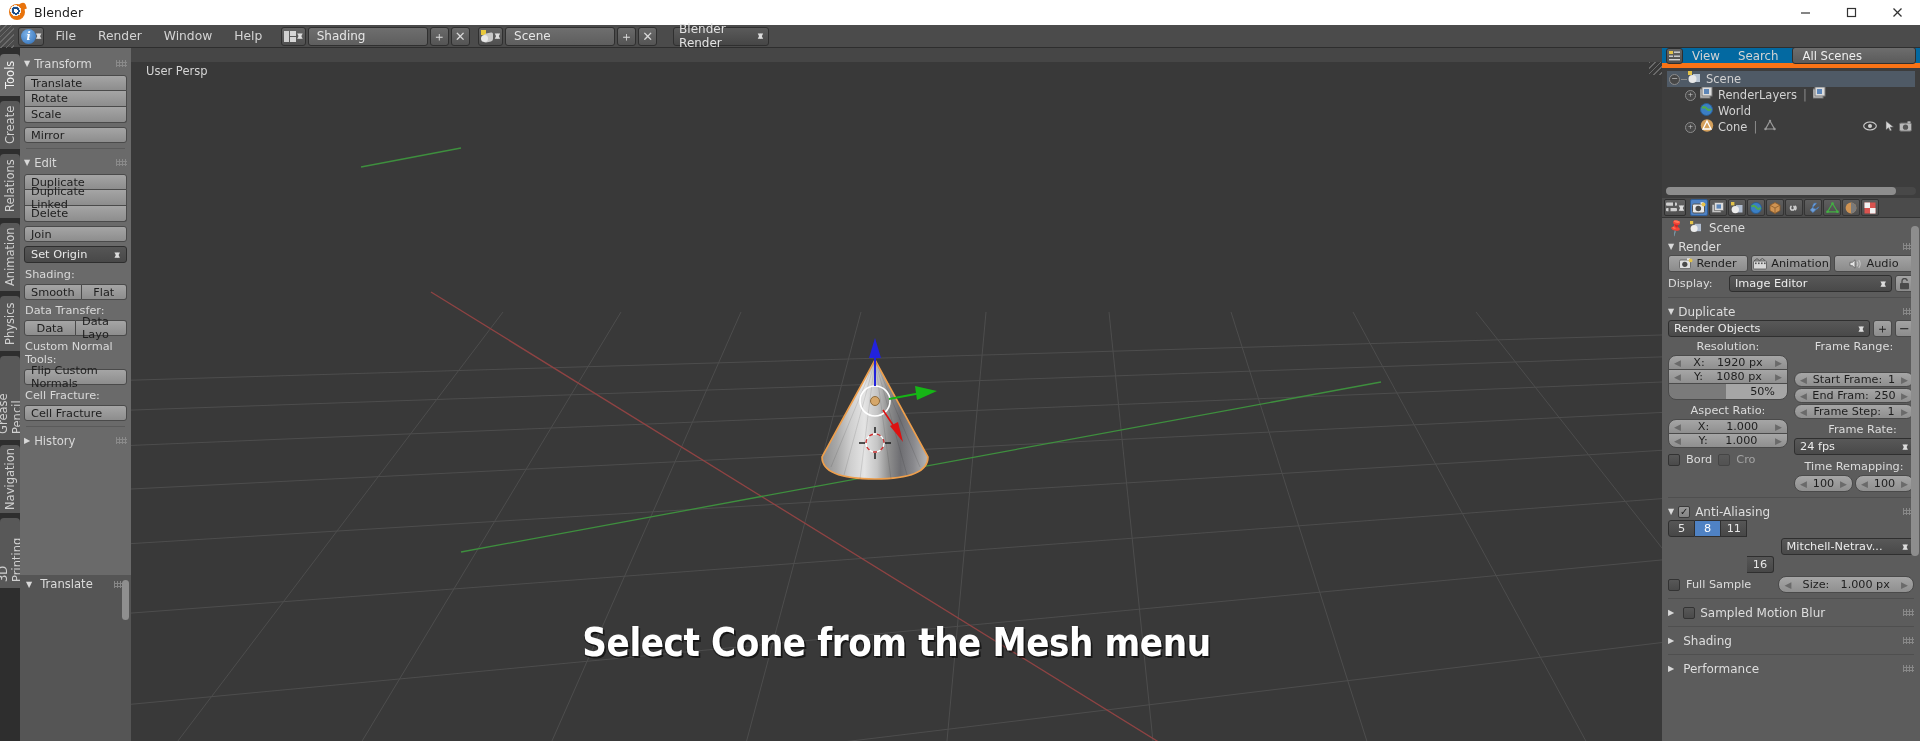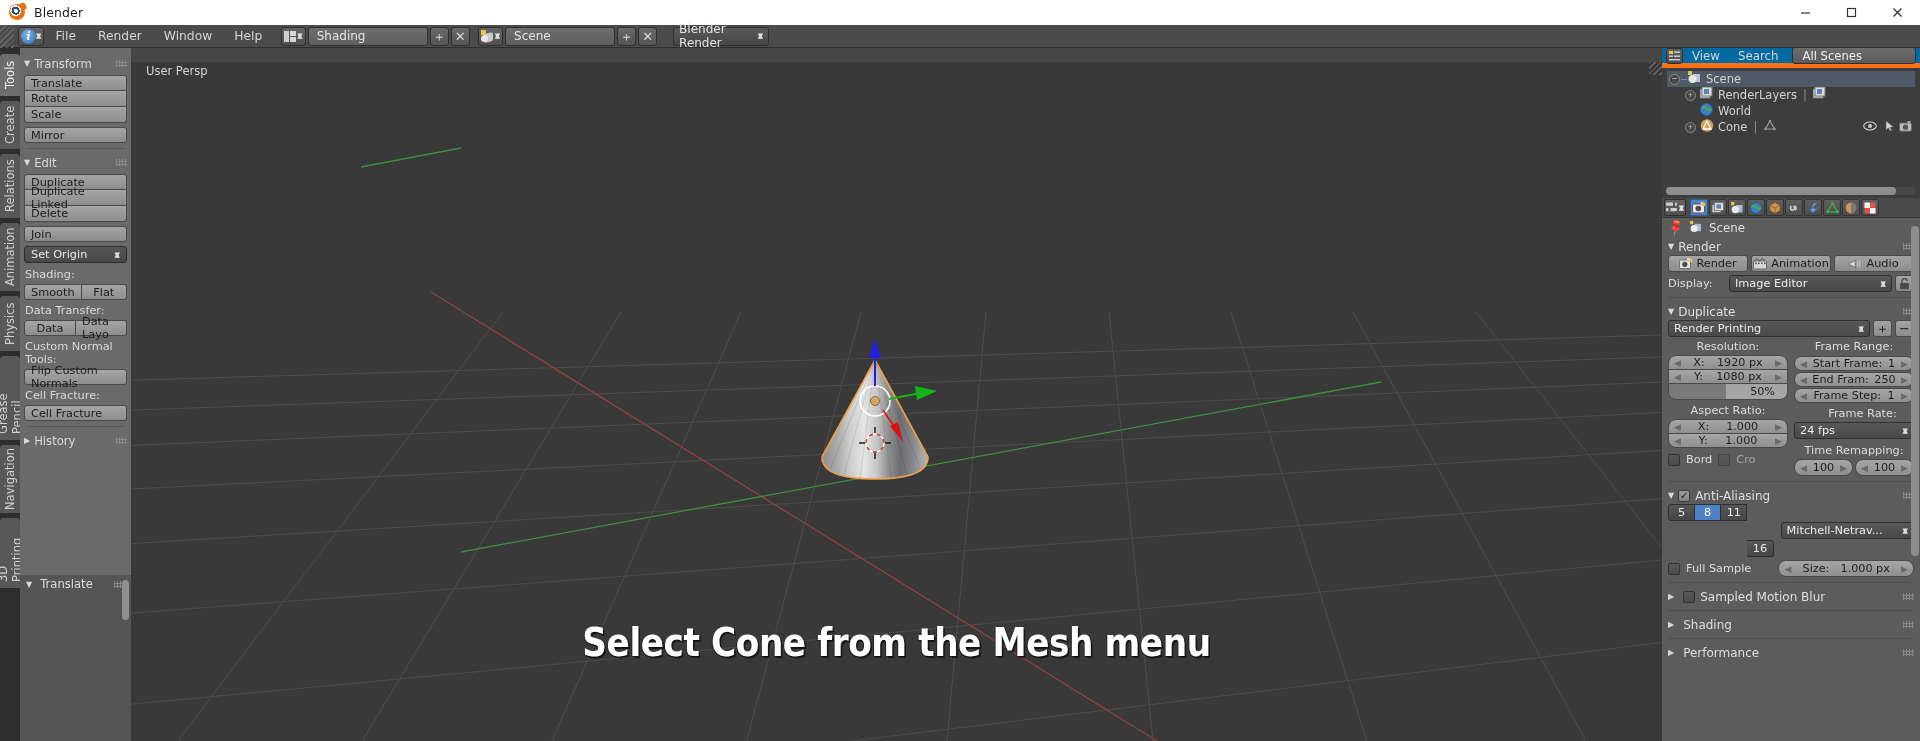--- a/index.html
+++ b/index.html
@@ -842,21 +842,21 @@
 
     <div class="psep"></div>
 
     <div class="phead">
       <span class="tri">▼</span>
       <span>Duplicate</span>
       <span class="dots"></span>
     </div>
     <div class="prow">
       <div class="pdark">
-        <span>Render Printing</span>
+        <span>Render Objects</span>
         <span class="arrows">
             <span>▲</span>
             <span>▼</span>
           </span>
       </div>
       <div style="width:19px;height:17px;border-radius:3px;border:1px solid #4a4a4a;background:linear-gradient(#a3a3a3,#8c8c8c);display:flex;align-items:center;justify-content:center;color:#222;font-size:13px;flex:none">＋</div>
       <div style="width:19px;height:17px;border-radius:3px;border:1px solid #4a4a4a;background:linear-gradient(#a3a3a3,#8c8c8c);display:flex;align-items:center;justify-content:center;color:#222;font-size:13px;flex:none">−</div>
     </div>
 
     <div class="col2">
@@ -894,21 +894,21 @@
         </div>
         <div style="display:flex;align-items:center;gap:6px;margin-top:5px">
           <div class="checkbox off"></div>
           <span class="plabel">Bord</span>
           <div class="checkbox off" style="opacity:.55"></div>
           <span class="plabel" style="opacity:.55">Cro</span>
         </div>
       </div>
 
       <div>
-        <div class="plabel" style="margin-bottom:2px">Frame Range:</div>
+        <div class="plabel" style="margin-bottom:18px">Frame Range:</div>
         <div class="stack2">
           <div class="pfield">
             <span class="arr">◀</span>
             <span class="lbl">Start Frame:</span>
             <span class="val">1</span>
             <span class="arr">▶</span>
           </div>
           <div class="pfield">
             <span class="arr">◀</span>
             <span class="lbl">End Fram:</span>

